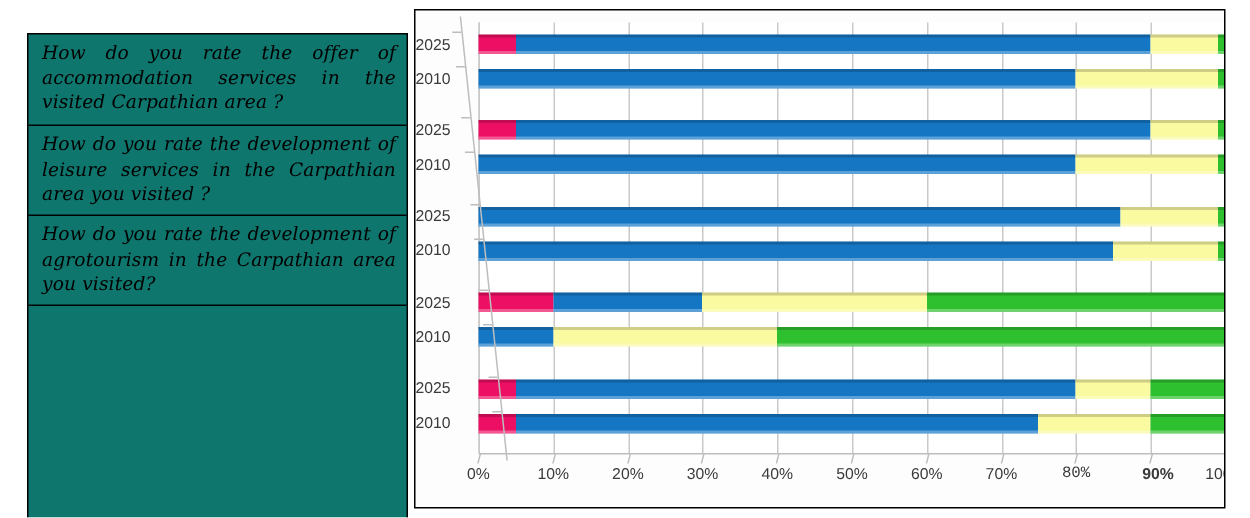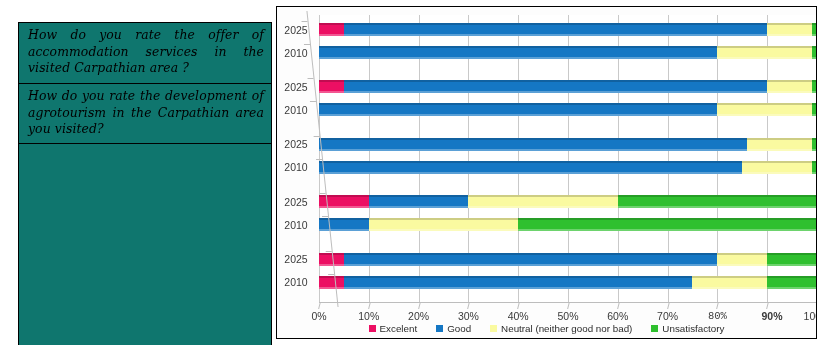--- a/index.html
+++ b/index.html
@@ -100,21 +100,21 @@
   }
   .seg.s0 { background: #EC0F63; }
   .seg.s1 { background: #1577C4; }
   .seg.s2 { background: #FAFAA0; }
   .seg.s3 { background: #2FC02F; }
 
   
   .ylabel {
     position: absolute;
     width: 38px;
-    text-align: center;
+    text-align: left;
     font-size: 10.5px;
     color: #3a3a3a;
     font-family: "Liberation Sans", sans-serif;
   }
 
   
   #yaxis {
     position: absolute;
     left: 36px; top: 4px;
     width: 10px; height: 296px;
@@ -167,20 +167,21 @@
   .legitem { display: flex; align-items: center; gap: 4px; white-space: nowrap; }
   .legswatch { width: 7px; height: 7px; display: inline-block; }
 </style>
 </head>
 <body>
 
 <div id="page">
 
   <div id="qtable">
     <div class="qrow r1">How do you rate the offer of accommodation services in the visited Carpathian area ?</div>
+    <div class="qrow r3">How do you rate the development of leisure services in the Carpathian area you visited ?</div>
     <div class="qrow r4">How do you rate the development of agrotourism in the Carpathian area you visited?</div>
   </div>
 
   <div id="chartpanel">
     <div id="plot">
       <div id="plotbg"></div>
       <div id="gridlines">
           <div class="gridline" style="left: 0px;"></div>
           <div class="gridline" style="left: 49.8px;"></div>
           <div class="gridline" style="left: 99.6px;"></div>
@@ -312,33 +313,15 @@
         <div class="xlabel" style="left: 340.8px;">60%</div>
         <div class="xtick" style="left: 390.6px;"></div>
         <div class="xlabel" style="left: 390.6px;">70%</div>
         <div class="xtick" style="left: 440.4px;"></div>
         <div class="xlabel" style="left: 440.4px; font-family: Liberation Mono, monospace;">80%</div>
         <div class="xtick" style="left: 490.2px;"></div>
         <div class="xlabel" style="left: 495px; font-weight: bold;">90%</div>
         <div class="xtick" style="left: 540px;"></div>
         <div class="xlabel" style="left: 540px;">100%</div>
       </div>
-    <div id="legend">
-        <div class="legitem">
-          <span class="legswatch" style="background: rgb(236, 15, 99);"></span>
-          <span>Excelent</span>
-        </div>
-        <div class="legitem">
-          <span class="legswatch" style="background: rgb(21, 119, 196);"></span>
-          <span>Good</span>
-        </div>
-        <div class="legitem">
-          <span class="legswatch" style="background: rgb(250, 250, 160);"></span>
-          <span>Neutral (neither good nor bad)</span>
-        </div>
-        <div class="legitem">
-          <span class="legswatch" style="background: rgb(47, 192, 47);"></span>
-          <span>Unsatisfactory</span>
-        </div>
-      </div>
   </div>
 
 </div>
 
 </body></html>

